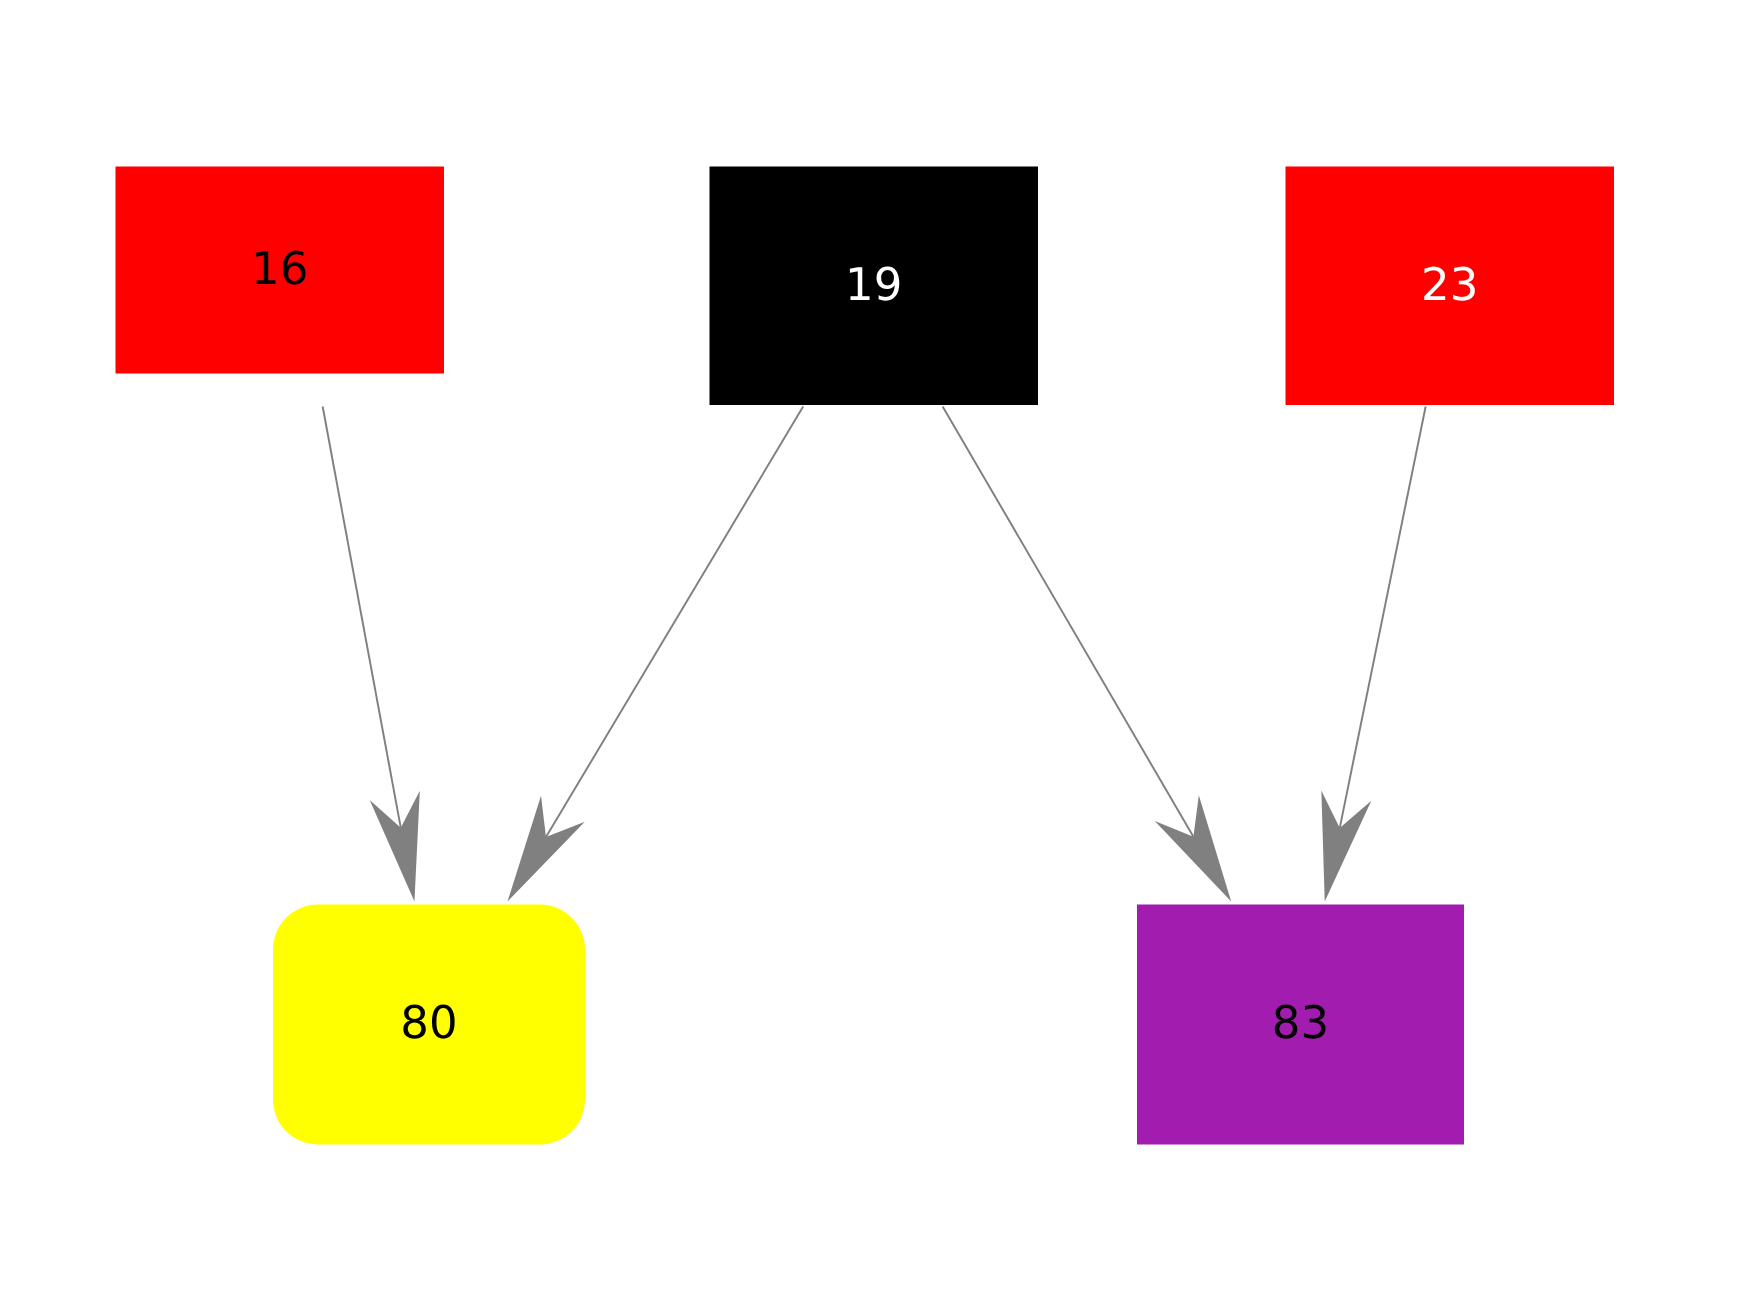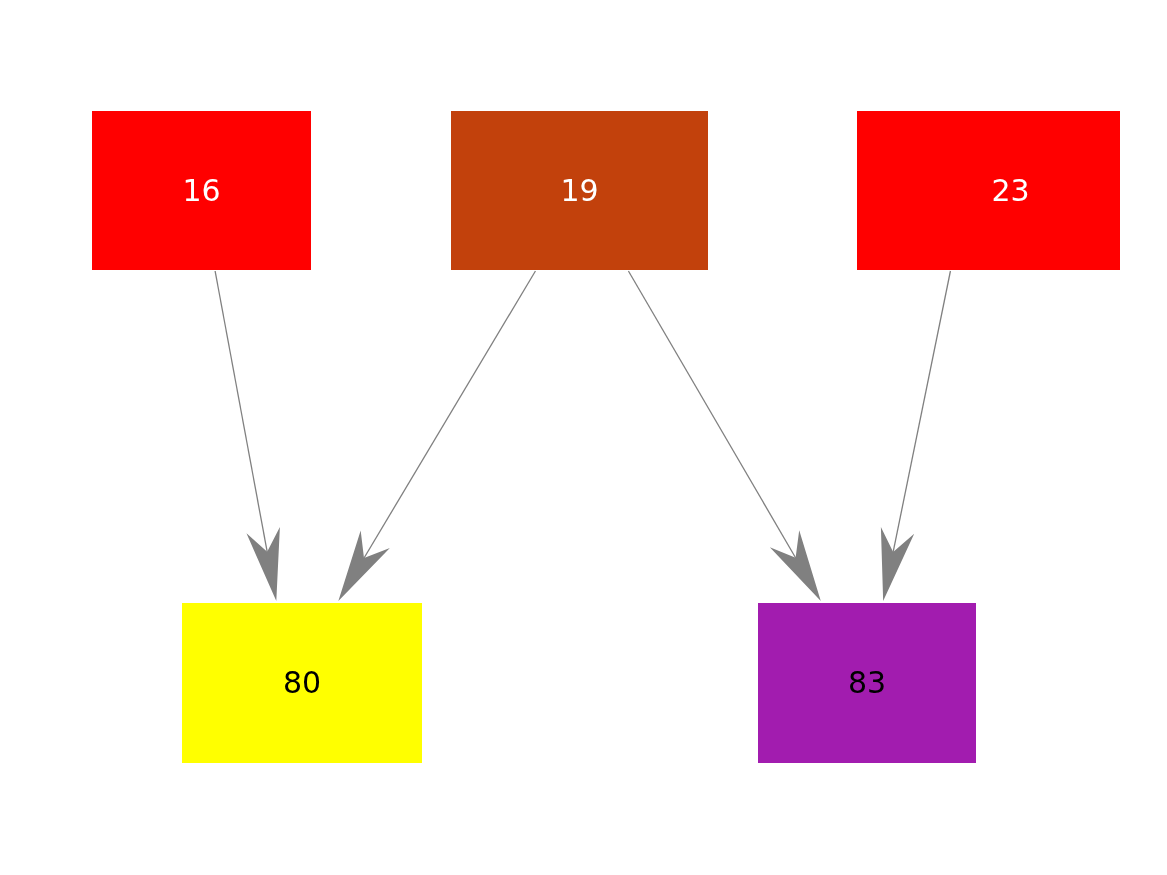--- a/index.html
+++ b/index.html
@@ -50,18 +50,18 @@
       </g>
       <g>
         <line x1="628.4243654822335" y1="271" x2="798.6283009982773" y2="562.9868334388347" stroke="#808080" stroke-width="1.3"></line>
         <polygon points="820.7868020304568,601 769.8405314428038,547.3578755714351 795.6066872211619,557.8032198168576 799.2143419673406,530.2353975011146" fill="#808080"></polygon>
       </g>
       <g>
         <line x1="950.438578680203" y1="271" x2="891.9517974131189" y2="557.8868101900747" stroke="#808080" stroke-width="1.3"></line>
         <polygon points="883.1624365482234,601 880.8876582642177,527.0552545223218 893.1503466219683,552.0077388523576 914.2023958446144,533.8470333724683" fill="#808080"></polygon>
       </g>
     </svg>
-<div class="node" style="left: 92px; top: 111px; width: 219px; height: 159px; background: rgb(255, 0, 0); color: #ffffff;">16</div>
-    <div class="node" style="left: 451px; top: 111px; width: 257px; height: 159px; background: #c2410c; color: rgb(255, 255, 255);">19</div>
-    <div class="node" style="left: 857px; top: 111px; width: 219px; height: 159px; background: rgb(255, 0, 0); color: rgb(255, 255, 255); padding-left: 44px;">23</div>
-    <div class="node" style="left: 182px; top: 603px; width: 240px; height: 160px; background: rgb(255, 255, 0); color: rgb(0, 0, 0);">80</div>
+<div class="node" style="left: 77px; top: 111px; width: 219px; height: 138px; background: rgb(255, 0, 0); color: #000000;">16</div>
+    <div class="node" style="left: 473px; top: 111px; width: 219px; height: 159px; background: #000000; color: rgb(255, 255, 255);">19</div>
+    <div class="node" style="left: 857px; top: 111px; width: 219px; height: 159px; background: rgb(255, 0, 0); color: rgb(255, 255, 255);">23</div>
+    <div class="node" style="left: 182px; top: 603px; width: 208px; height: 160px; background: rgb(255, 255, 0); color: rgb(0, 0, 0); border-radius: 30px;">80</div>
     <div class="node" style="left: 758px; top: 603px; width: 218px; height: 160px; background: #a21caf; color: rgb(0, 0, 0);">83</div>
   </div>
 
 </body></html>

